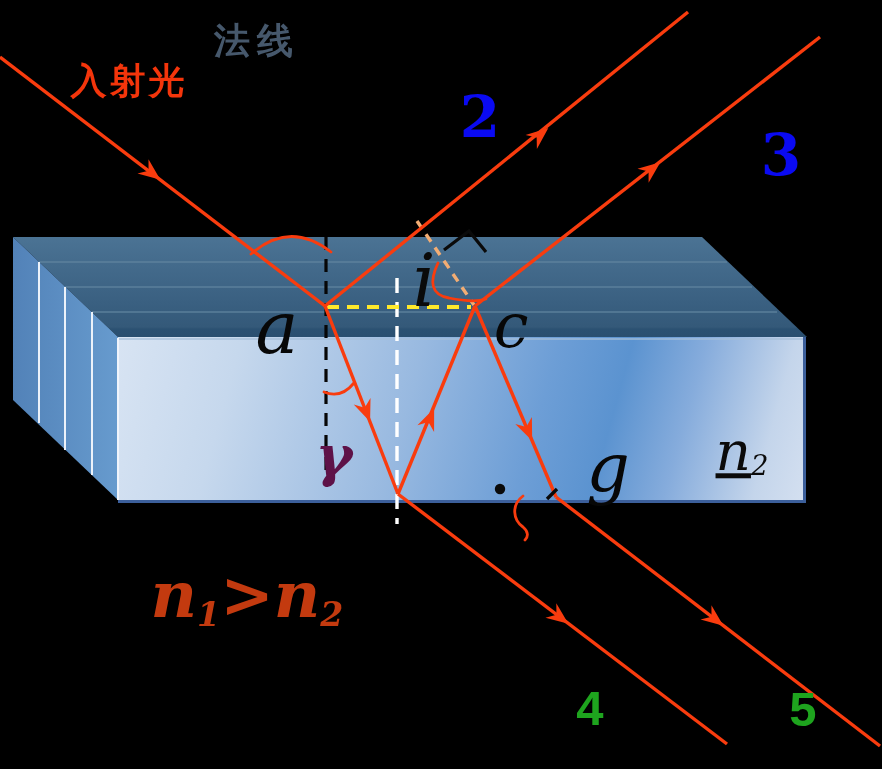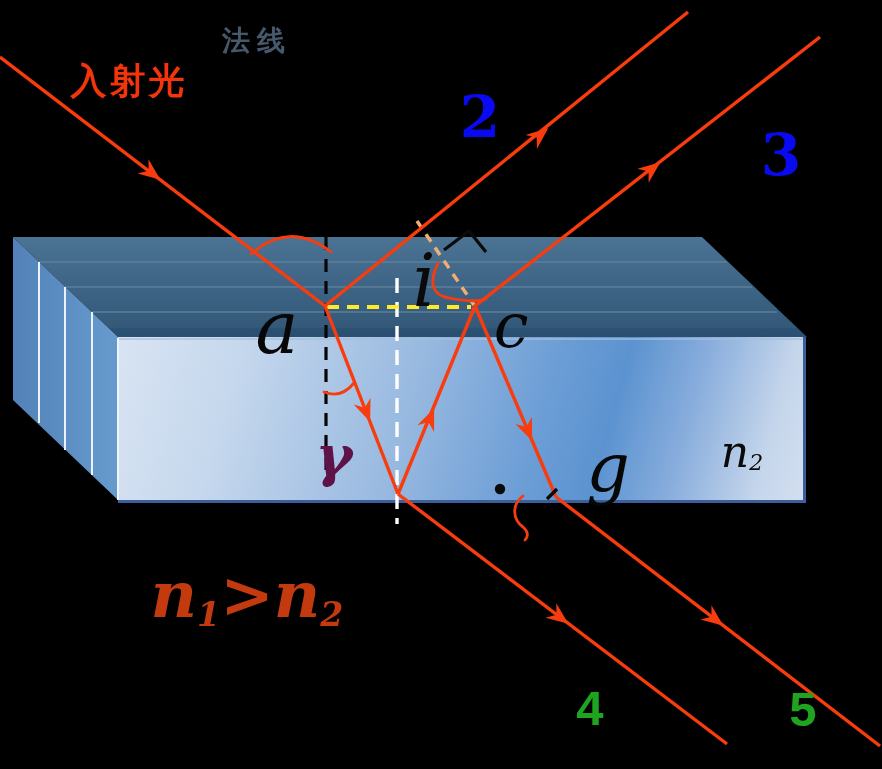--- a/index.html
+++ b/index.html
@@ -104,21 +104,21 @@
       <path d="M 324,392 Q 341,399 354,383"></path>
       <path d="M 438,263 C 429,282 431,295 449,298 C 464,301 477,302 486,299"></path>
       <path d="M 523,496 C 511,505 513,520 523,527 C 529,532 528,537 525,540"></path>
     </g>
 
     <polyline points="444,250 469,231 486,252" fill="none" stroke="#0a0a0a" stroke-width="3.2"></polyline>
     <line x1="547" y1="499" x2="557" y2="489" stroke="#0a0a0a" stroke-width="3.4"></line>
     <circle cx="500" cy="489" r="5.2" fill="#0a0a0a"></circle>
   </svg>
 
-  <div class="lbl cjk" style="left:257px;top:41px;font-size:28px;letter-spacing:7px;color:#46586c;">法线</div>
+  <div class="lbl cjk" style="left:257px;top:41px;font-size:36px;letter-spacing:7px;color:#46586c;">法线</div>
 
   <div class="lbl cjk" style="left:129px;top:81px;font-size:36px;letter-spacing:3px;color:#f4350b;">入射光</div>
 
   <div class="lbl serifnum" style="left:480px;top:117px;font-size:58px;color:#0a0af2;">2</div>
 
   <div class="lbl serifnum" style="left:781px;top:155px;font-size:58px;color:#0a0af2;">3</div>
 
   <div class="lbl sansnum" style="left:590px;top:708px;font-size:49px;color:#1ea41e;">4</div>
 
   <div class="lbl sansnum" style="left:803px;top:709px;font-size:49px;color:#1ea41e;">5</div>
@@ -126,21 +126,21 @@
   <div class="lbl ital" style="left:277px;top:328px;font-size:72px;color:#070707;">a</div>
 
   <div class="lbl ital" style="left:511px;top:326px;font-size:62px;color:#070707;">c</div>
 
   <div class="lbl ital" style="left:608px;top:468px;font-size:68px;color:#070707;">g</div>
 
   <div class="lbl ital" style="left:424px;top:281px;font-size:72px;color:#0a0a0a;">i</div>
 
   <div class="lbl ital" style="left:334px;top:455px;font-size:56px;color:#5e1248;font-weight:600;">γ</div>
 
-  <div class="lbl ital" style="left:742px;top:452px;font-size:44px;color:#0a0a0a;">
+  <div class="lbl ital" style="left:742px;top:452px;font-size:55px;color:#0a0a0a;text-decoration:underline;">
     <span>n</span><span class="subsc2">2</span>
   </div>
 
   <div class="lbl ital" style="left:247px;top:597px;font-size:64px;font-weight:700;color:#c33a0f;">
     <span>n</span><span class="subsc">1</span><span>&gt;</span><span>n</span><span class="subsc">2</span>
   </div>
 
 </div>
 
 </body></html>

